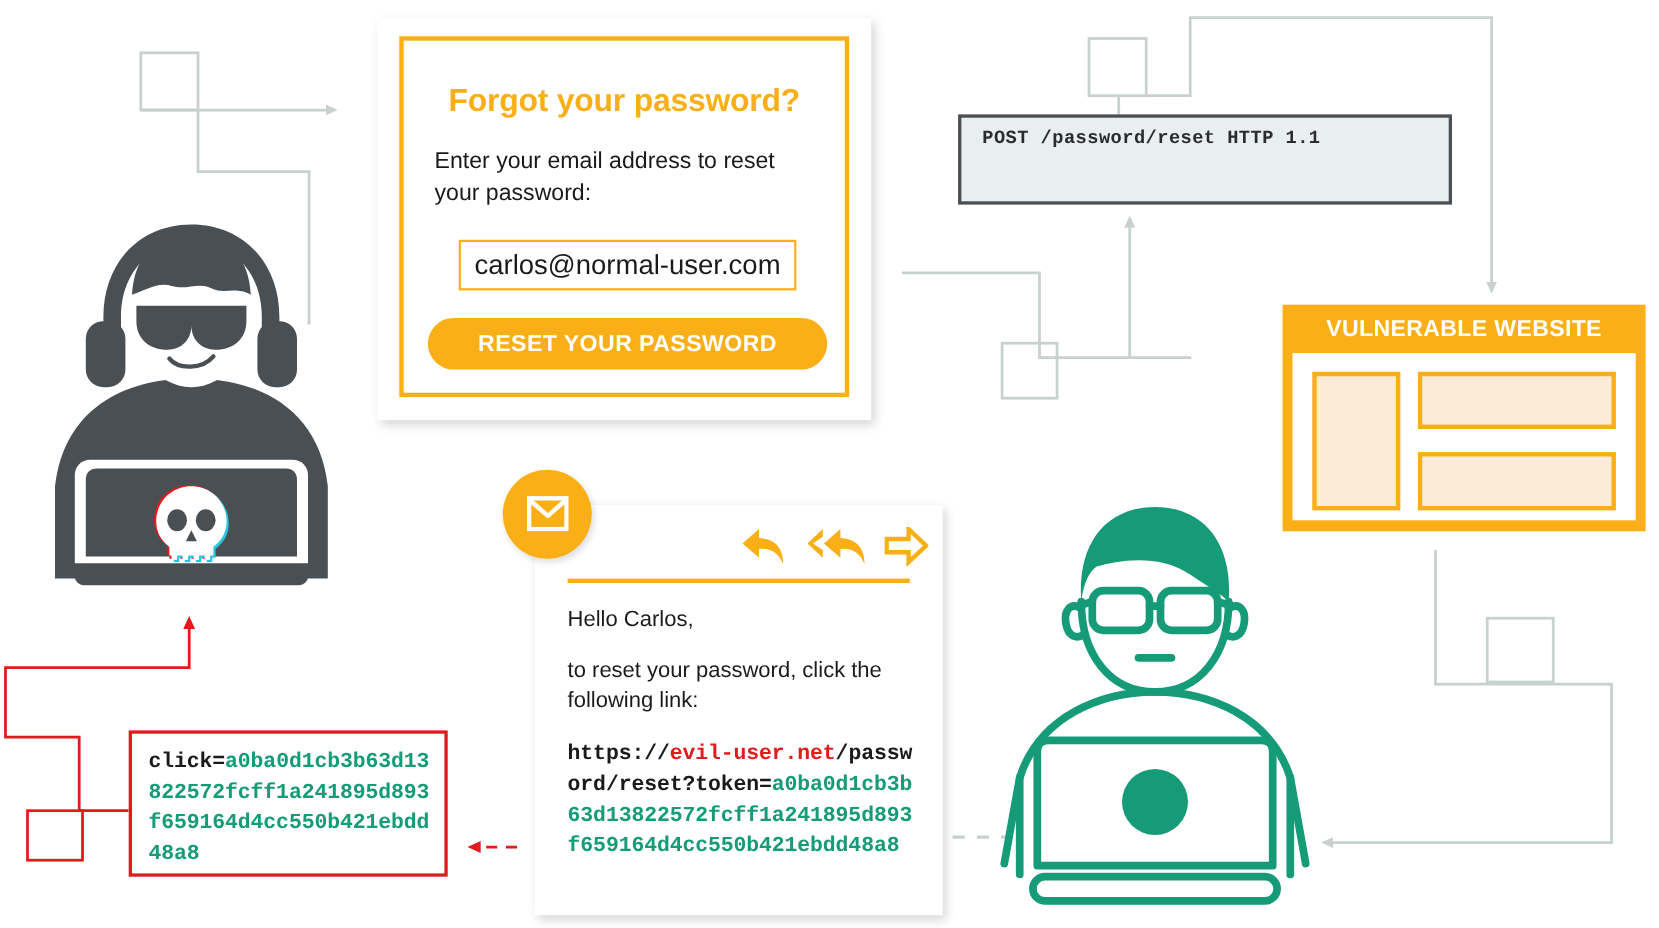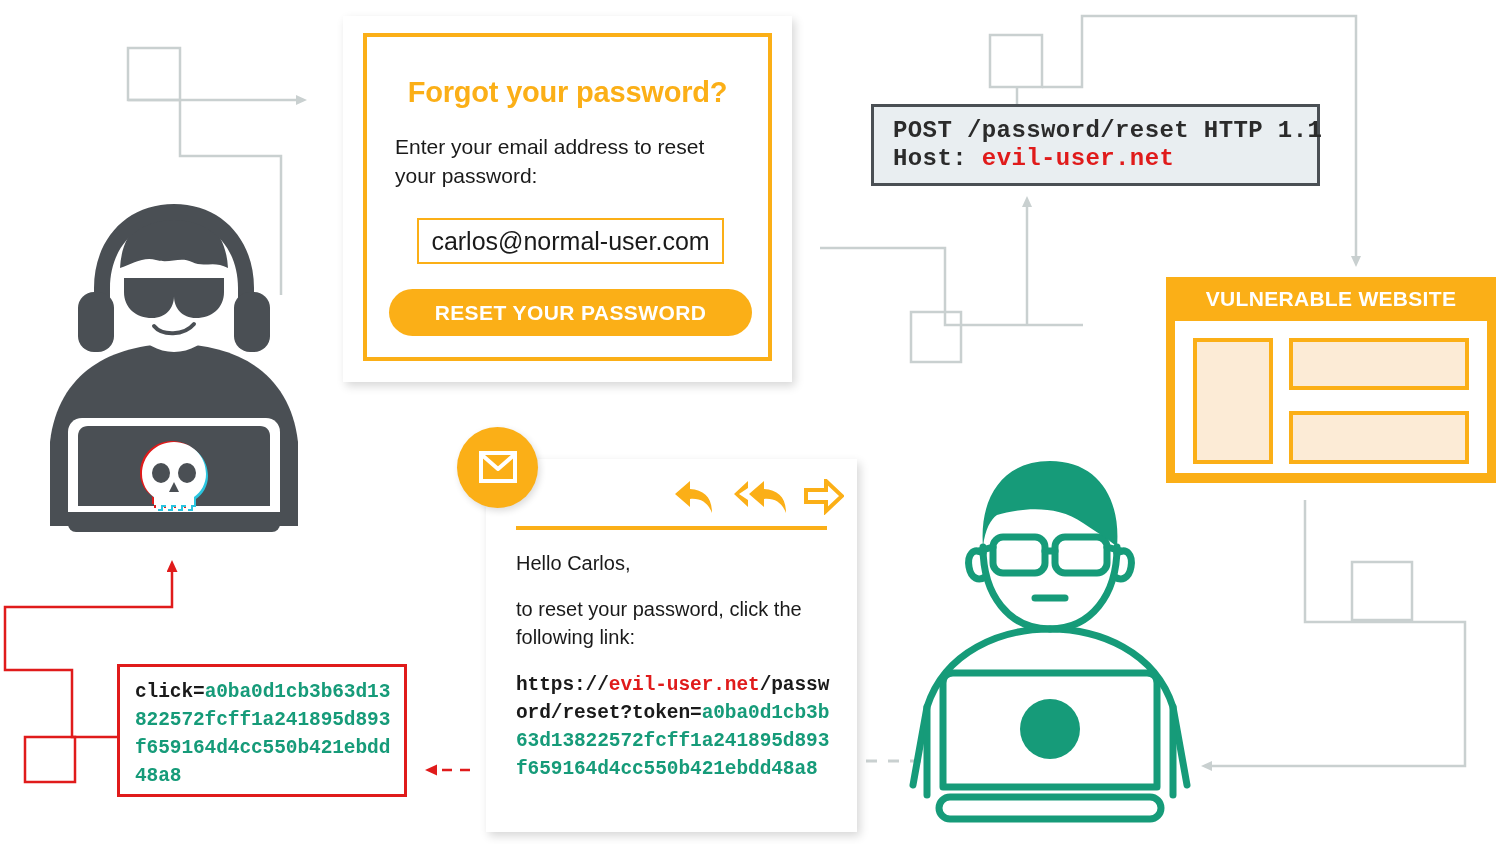--- a/index.html
+++ b/index.html
@@ -110,21 +110,21 @@
     width: 449px;
     height: 82px;
     background: #E9EEF1;
     border: 3px solid #4A4F54;
     box-sizing: border-box;
   }
   .http-line {
     position: absolute;
     left: 19px;
     font-family: "Liberation Mono", monospace;
-    font-size: 24px;
+    font-size: 17px;
     font-weight: bold;
     color: #2b2b2b;
     white-space: pre;
     letter-spacing: 0.4px;
   }
   .http-line.l1 { top: 10px; }
   .http-line.l2 { top: 38px; }
   .evil { color: #E01B1B; }
 
   
@@ -370,21 +370,20 @@
     <div class="fp-inner">
       <div class="fp-title">Forgot your password?</div>
       <div class="fp-sub">Enter your email address to reset your password:</div>
       <input class="fp-input" type="text" value="carlos@normal-user.com" style="">
       <button class="fp-btn">RESET YOUR PASSWORD</button>
     </div>
   </div>
 
   <div class="http-box">
     <div class="http-line l1">POST /password/reset HTTP 1.1</div>
-    <div class="http-line l2"><span>Host: </span><span class="evil">evil-user.net</span></div>
   </div>
 
   <div class="vuln">
     <div class="vuln-title">VULNERABLE WEBSITE</div>
     <div class="vuln-body">
       <div class="vuln-blk vb-left"></div>
       <div class="vuln-blk vb-rt"></div>
       <div class="vuln-blk vb-rb"></div>
     </div>
   </div>

